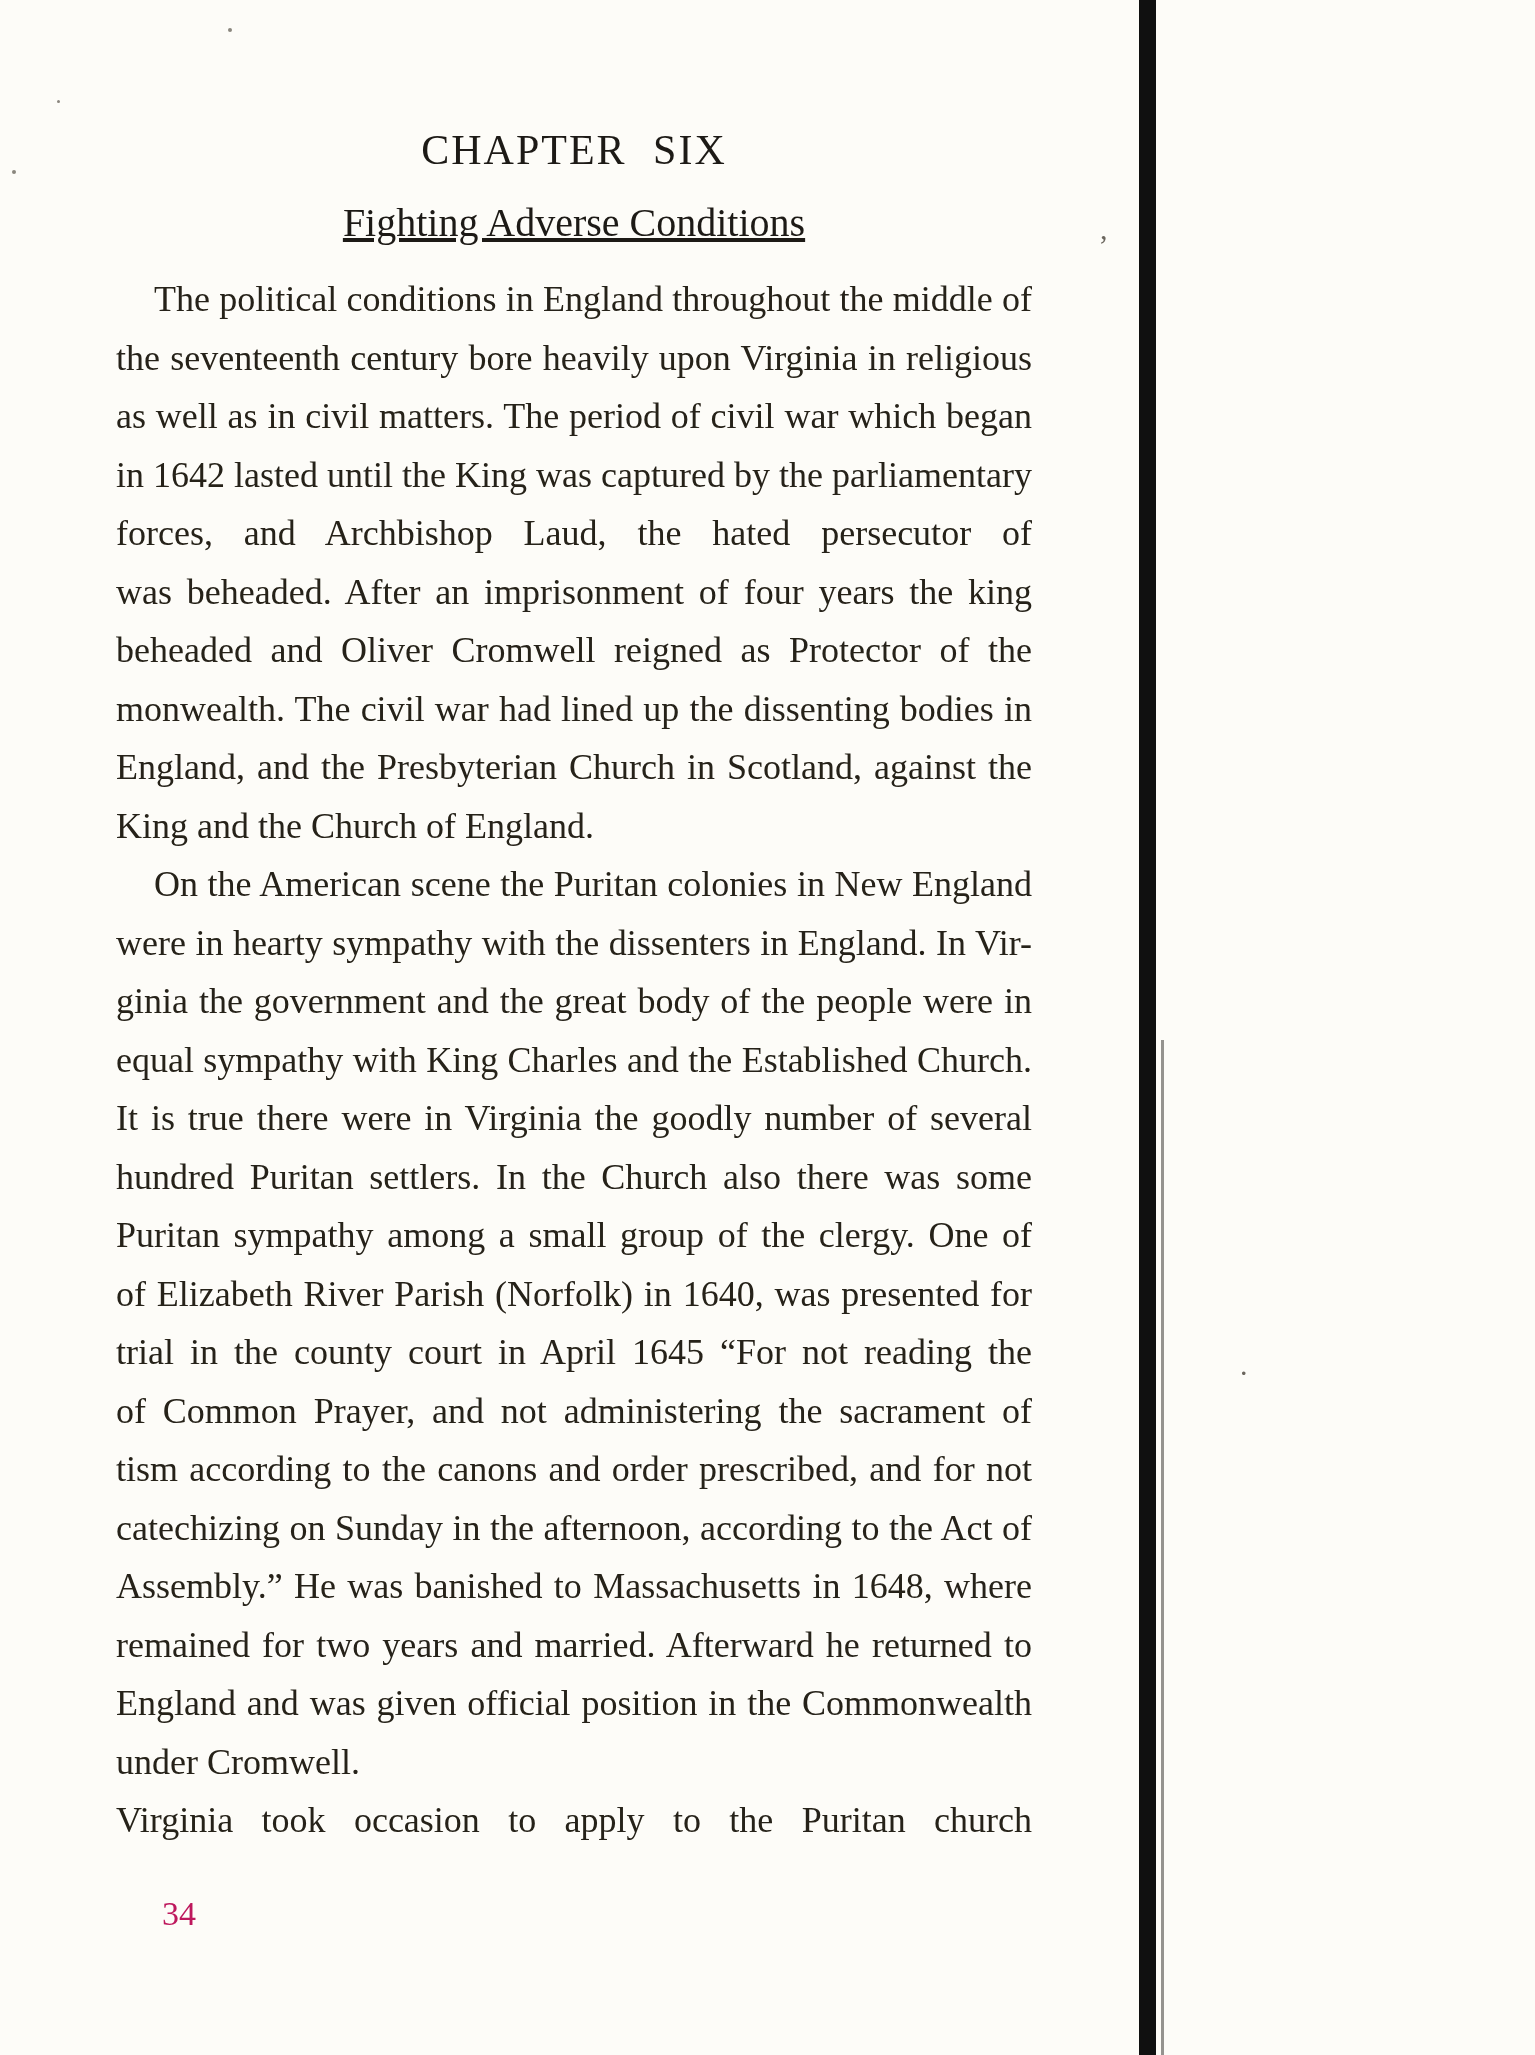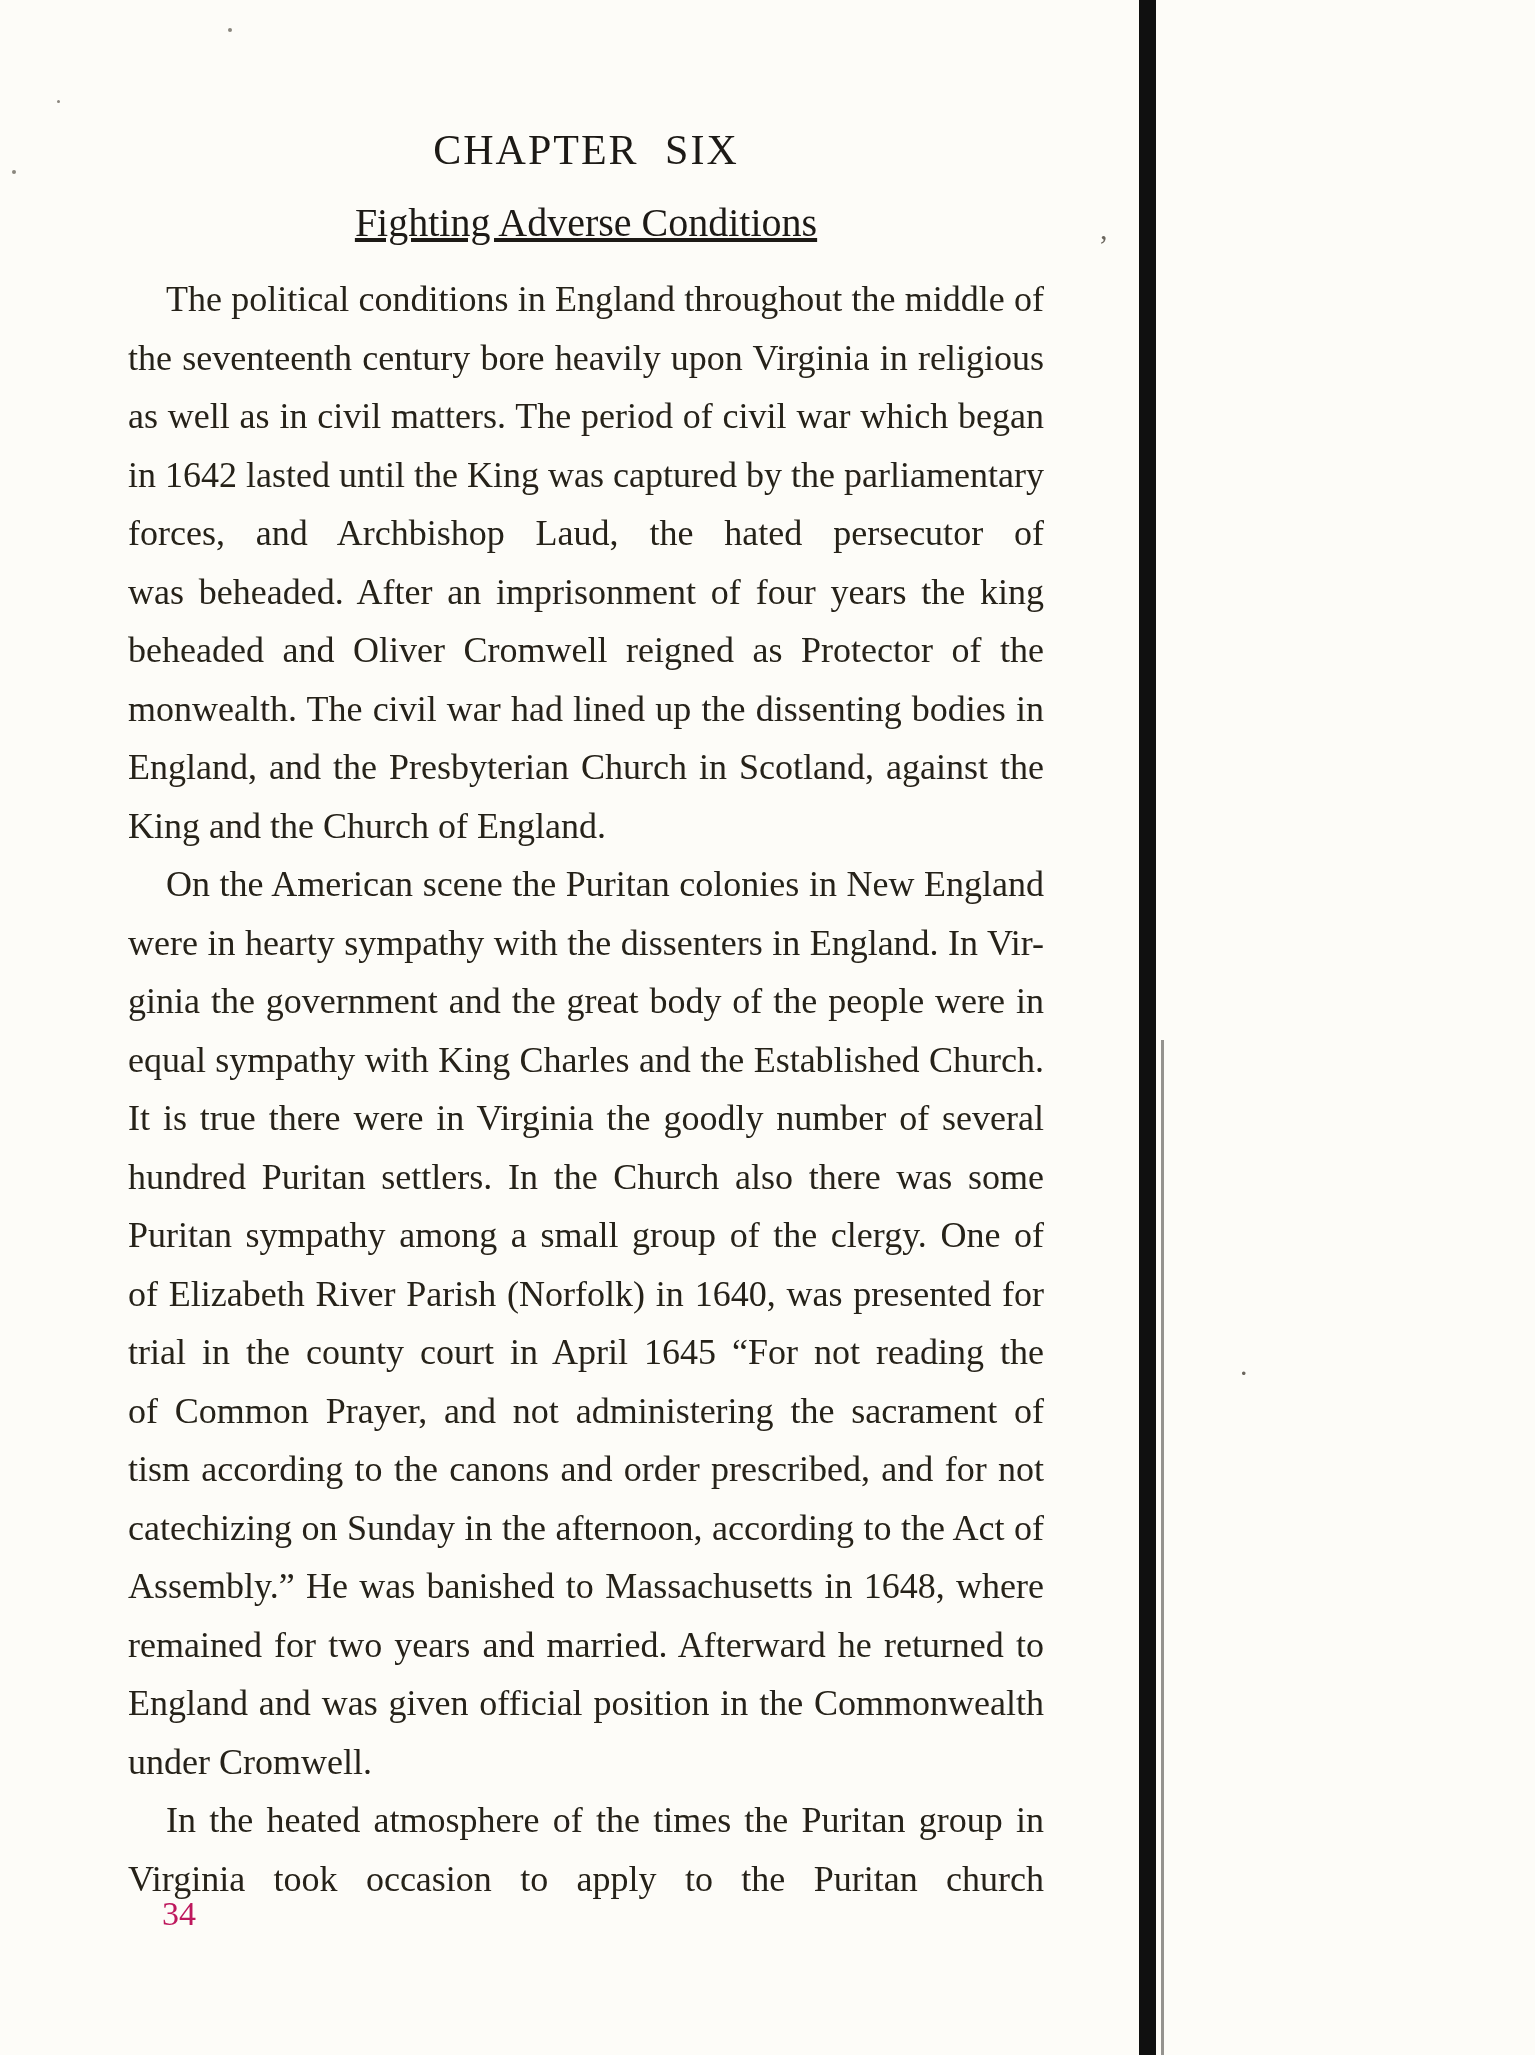--- a/index.html
+++ b/index.html
@@ -12,21 +12,21 @@
     width: 1535px;
     height: 2055px;
     margin: 0 auto;
     background: #fdfcf8;
     overflow: hidden;
     font-family: "Liberation Serif", "DejaVu Serif", serif;
     color: #211e1a;
   }
   .column {
     position: absolute;
-    left: 128px;
+    left: 116px;
     top: 0;
     width: 916px;
     padding-top: 126px;
   }
   .chapter-heading {
     text-align: center;
     font-size: 42px;
     line-height: 48px;
     font-weight: 400;
     letter-spacing: 2px;
@@ -125,21 +125,20 @@
         <div class="line">Puritan sympathy among a small group of the clergy. One of</div>
         <div class="line">of Elizabeth River Parish (Norfolk) in 1640, was presented for</div>
         <div class="line">trial in the county court in April 1645 “For not reading the Book</div>
         <div class="line">of Common Prayer, and not administering the sacrament of bap-</div>
         <div class="line">tism according to the canons and order prescribed, and for not</div>
         <div class="line">catechizing on Sunday in the afternoon, according to the Act of</div>
         <div class="line">Assembly.” He was banished to Massachusetts in 1648, where he</div>
         <div class="line">remained for two years and married. Afterward he returned to</div>
         <div class="line">England and was given official position in the Commonwealth</div>
         <div class="line last">under Cromwell.</div>
-        <div class="line first">In the heated atmosphere of the times the Puritan group in</div>
         <div class="line last">Virginia took occasion to apply to the Puritan church government</div>
       </div>
   </div>
 
   <div class="page-number">34</div>
 
   <div class="scan-bar"></div>
   <div class="scan-bar-thin"></div>
 
   <div class="speck-char" style="left:1100px; top:212px;">,</div>

